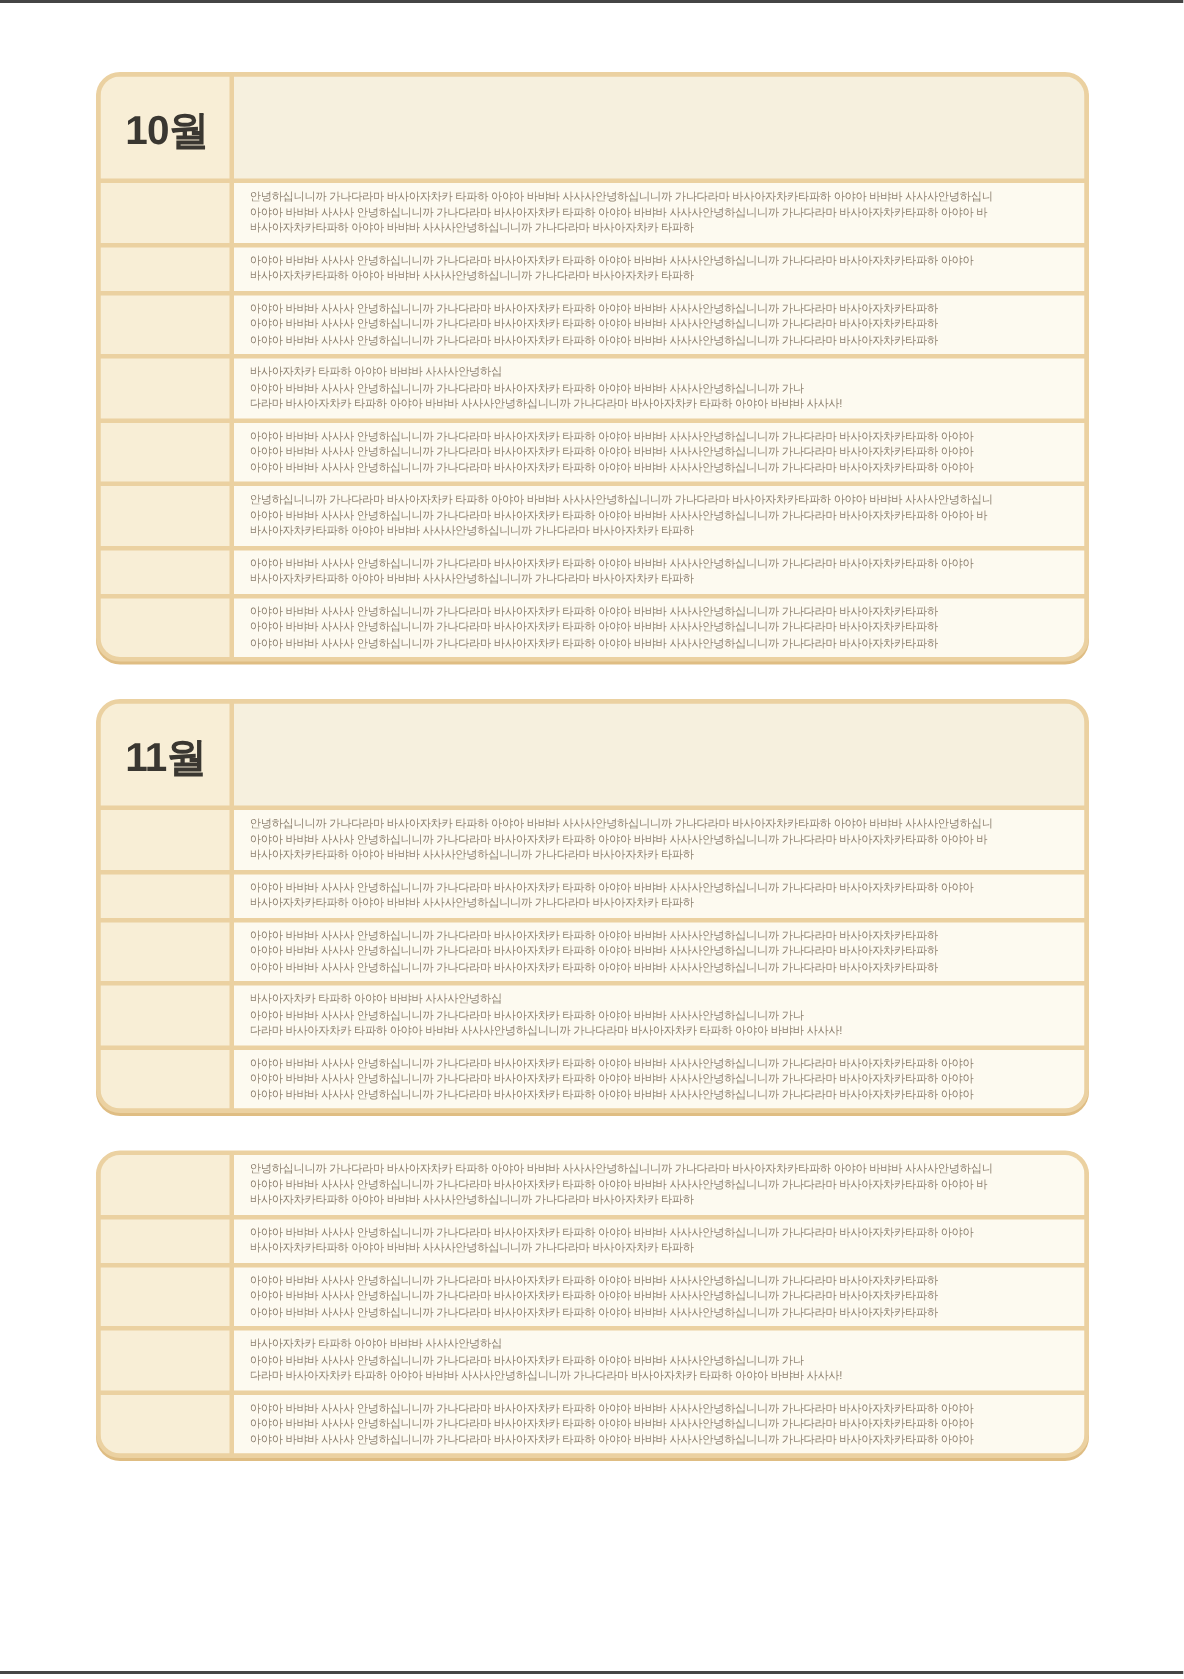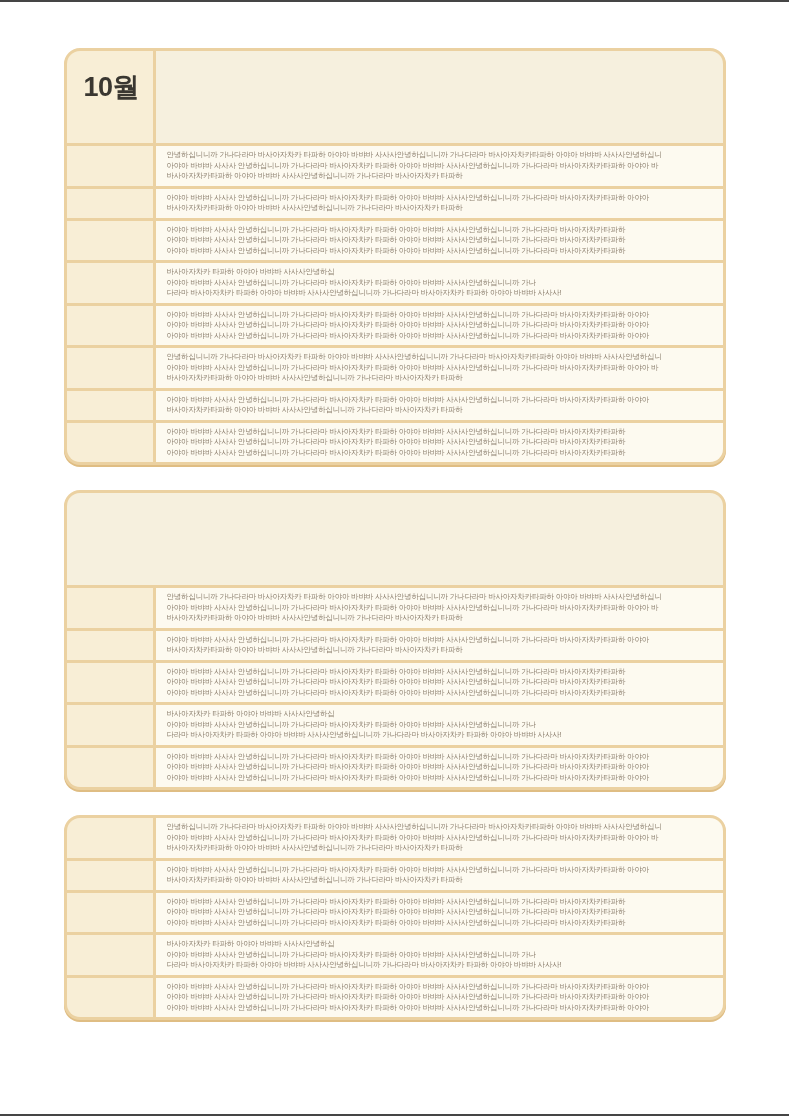--- a/index.html
+++ b/index.html
@@ -45,21 +45,21 @@
   }
   .row{
     display:flex;
     gap:3px;
   }
   .cell{min-height:100%;}
   .cell.left{
     flex:0 0 86px;
     background:var(--left-cell-bg);
   }
-  .header-row{height:92px;}
+  .header-row{height:68px;}
   .header-row .cell.right{
     flex:1;
     background:var(--header-cell-bg);
   }
   .content-row .cell.right{
     flex:1;
     background:var(--content-cell-bg);
     padding:4px 8px 4px 11px;
   }
   .month-title{
@@ -154,20 +154,23 @@
         <div class="cell right">
           <div class="line">아야아 바뱌바 사사사 안녕하십니니까 가나다라마 바사아자차카 타파하 아야아 바뱌바 사사사안녕하십니니까 가나다라마 바사아자차카타파하</div>
           <div class="line">아야아 바뱌바 사사사 안녕하십니니까 가나다라마 바사아자차카 타파하 아야아 바뱌바 사사사안녕하십니니까 가나다라마 바사아자차카타파하</div>
           <div class="line">아야아 바뱌바 사사사 안녕하십니니까 가나다라마 바사아자차카 타파하 아야아 바뱌바 사사사안녕하십니니까 가나다라마 바사아자차카타파하</div>
         </div>
       </div>
     </section>
 
   <section class="card">
     <div class="row header-row">
+      <div class="cell left">
+        <div class="month-title">11월</div>
+      </div>
       <div class="cell right"></div>
     </div>
 
   <div class="row content-row">
         <div class="cell left"></div>
         <div class="cell right">
           <div class="line">안녕하십니니까 가나다라마 바사아자차카 타파하 아야아 바뱌바 사사사안녕하십니니까 가나다라마 바사아자차카타파하 아야아 바뱌바 사사사안녕하십니</div>
           <div class="line">아야아 바뱌바 사사사 안녕하십니니까 가나다라마 바사아자차카 타파하 아야아 바뱌바 사사사안녕하십니니까 가나다라마 바사아자차카타파하 아야아 바</div>
           <div class="line">바사아자차카타파하 아야아 바뱌바 사사사안녕하십니니까 가나다라마 바사아자차카 타파하</div>
         </div>

